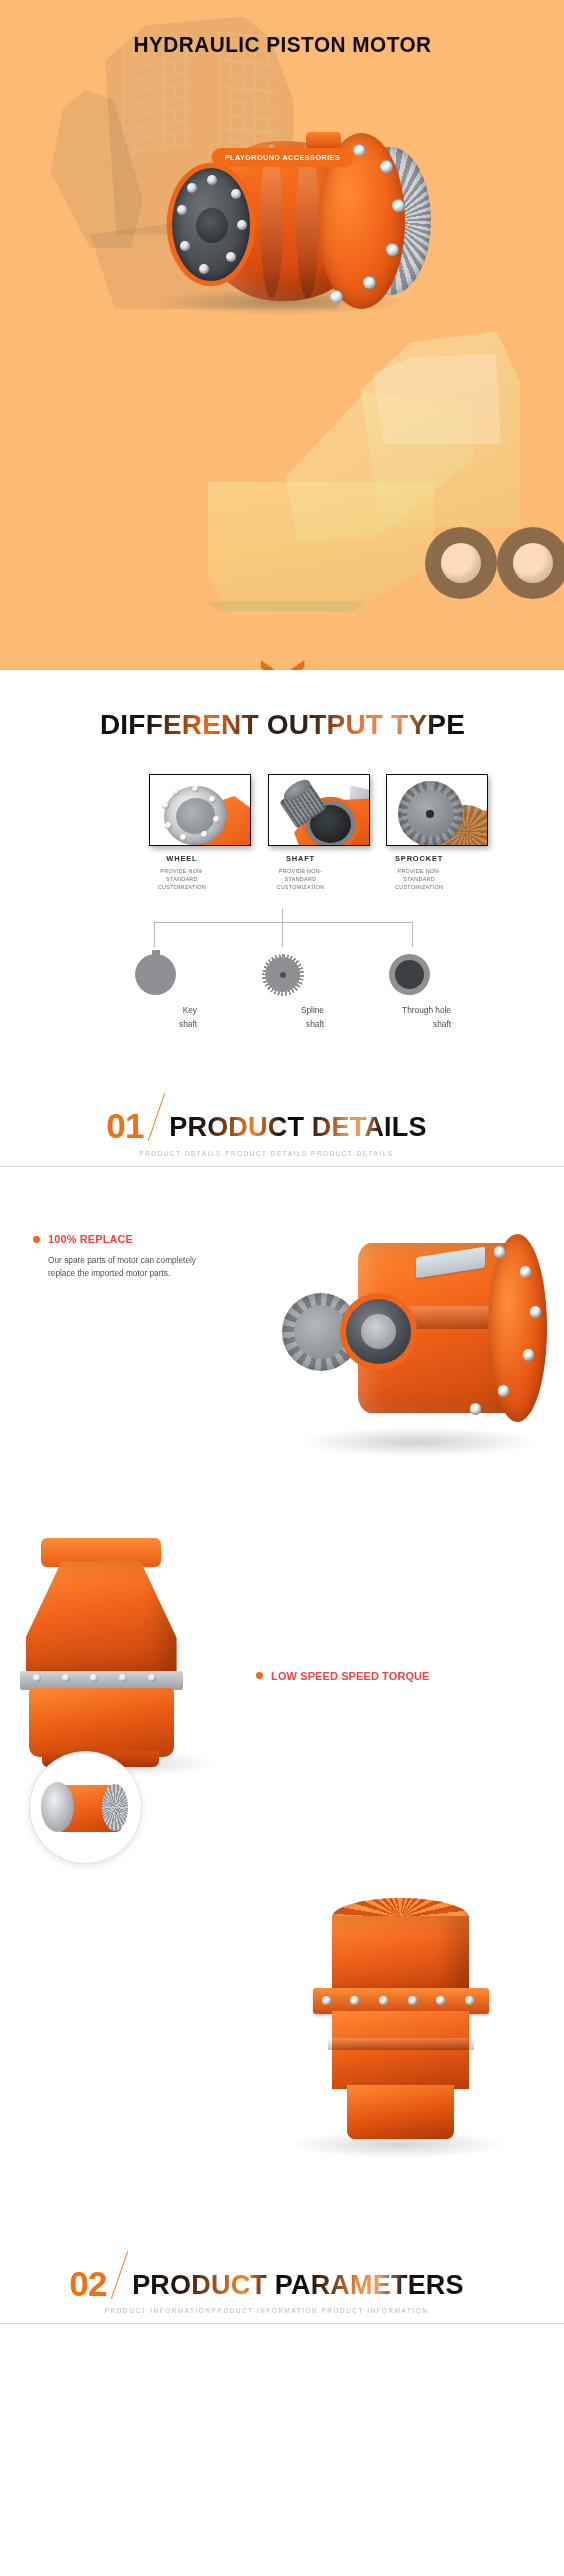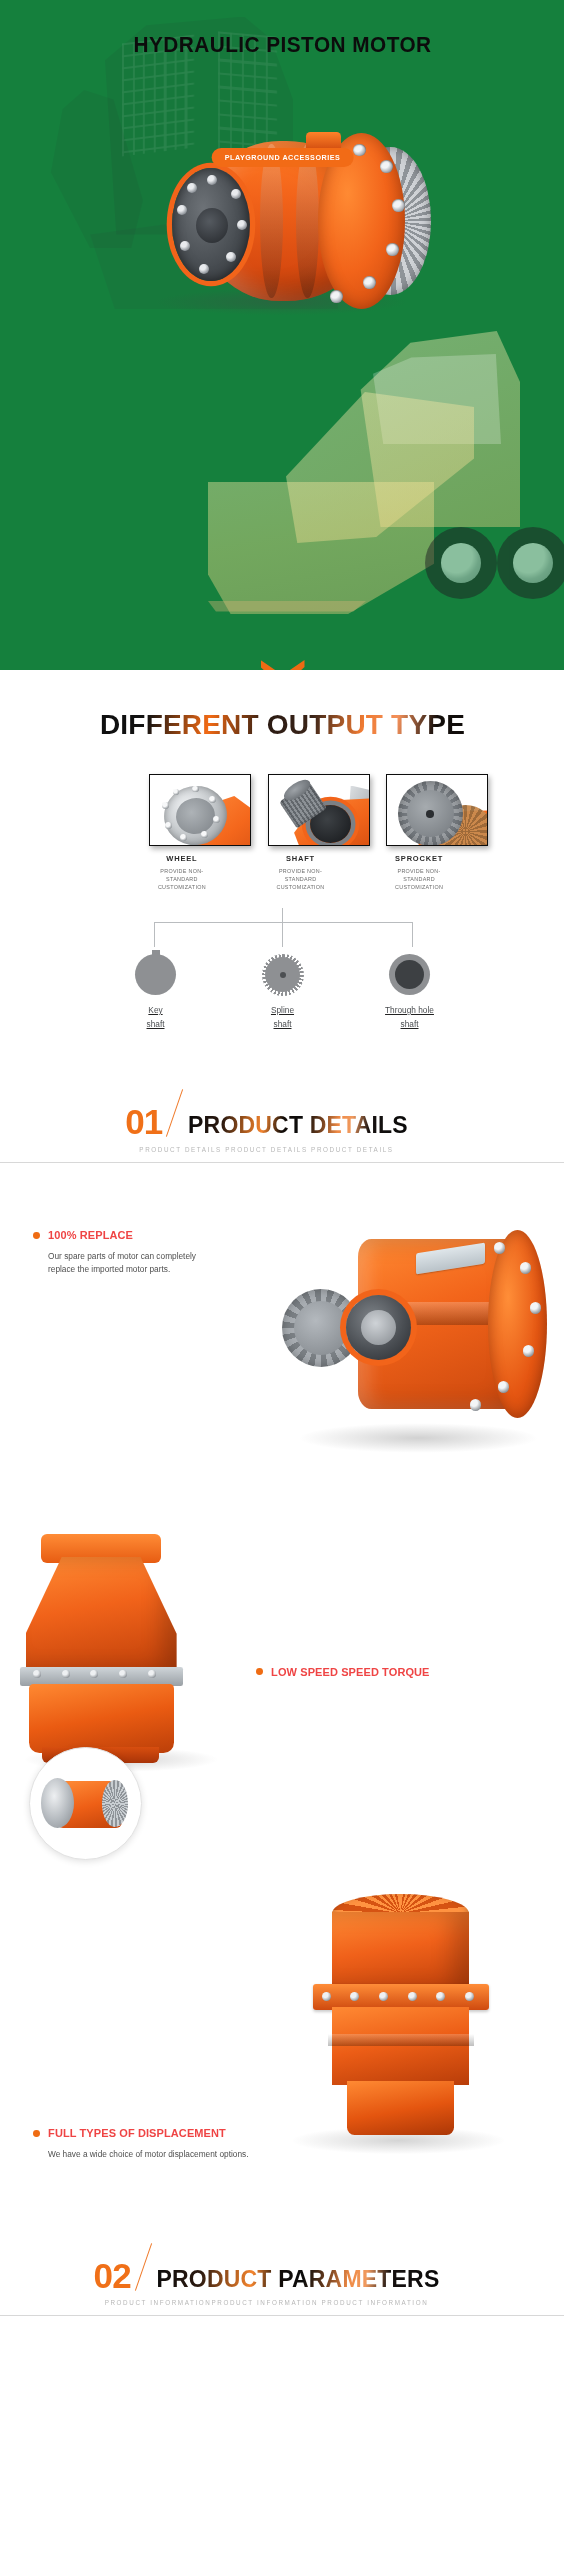--- a/index.html
+++ b/index.html
@@ -4,21 +4,21 @@
 <title>Hydraulic Piston Motor</title>
 <style>
   * { box-sizing: border-box; margin: 0; padding: 0; }
   html, body { background: #fff; }
   body {
     width: 565px; height: 2576px; position: relative; overflow: hidden;
     font-family: "Liberation Sans", sans-serif; color: #222;
   }
 
   
-  .hero { position: relative; width: 565px; height: 670px; overflow: hidden; background:#15803d; }
+  .hero { position: relative; width: 565px; height: 670px; overflow: hidden; background:#fdba74; }
 
   
   .wm { position: absolute; opacity: .085; filter: blur(0.2px); }
   .wm-cab {
     left: 105px; top: 16.6px; width: 188px; height: 218px;
     background: #26292e;
     clip-path: polygon(6% 100%, 0% 20%, 22% 4%, 74% 0%, 88% 10%, 100% 38%, 100% 100%);
   }
   .wm-cab-grid {
     left: 122px; top: 39px; width: 72px; height: 113px;
@@ -214,21 +214,21 @@
     opacity: .95; }
 
   
   .bracket { position: relative; width: 316px; height: 44px; margin: 16.6px auto 0; }
   .bk-v-top { position:absolute; left: 157px; top: 0; width: 1.1px; height: 14.3px; background:#b9bcbf; }
   .bk-h { position:absolute; left: 29px; top: 13.6px; width: 259px; height: 1.1px; background:#b9bcbf; }
   .bk-v { position:absolute; top: 13.6px; width: 1.1px; height: 25.6px; background:#b9bcbf; }
   .bk-v.v1 { left: 29px; } .bk-v.v2 { left: 157px; } .bk-v.v3 { left: 287px; }
 
   .shafts { display:flex; justify-content:center; gap: 44px; margin-top: 1.5px; }
-  .shaft { width: 83px; text-align:center;text-decoration:underline; }
+  .shaft { width: 83px; text-align:right; }
   .shaft-ico { width: 42px; height: 42px; margin: 0 auto; position: relative; }
   .sk-key { width: 41px; height: 41px; border-radius: 50%; background:#8e9093; }
   .sk-key-notch { position:absolute; left: 17.3px; top: -3.8px; width: 8.3px; height: 8.3px; background:#8e9093; }
   .sk-spline { width: 42px; height: 42px; border-radius: 50%;
     background: repeating-conic-gradient(from 0deg, #8e9093 0deg 5.6deg, #fff 5.6deg 11.2deg); }
   .sk-spline-in { position:absolute; left: 3.8px; top: 3.8px; width: 35px; height: 35px;
     border-radius:50%; background:#8e9093; }
   .sk-spline-dot { position:absolute; left: 18px; top: 18px; width: 6px; height: 6px;
     border-radius:50%; background:#4c4f52; }
   .sk-hole { width: 41px; height: 41px; border-radius: 50%; background:#8e9093;
@@ -238,21 +238,21 @@
 
   
   .sec-head { position: relative; width: 533px; margin-top: 47px; }
   .sh-row { display: flex; align-items: flex-end; justify-content: center; gap: 0; }
   .sh-num { font-size: 35px; font-weight: 700; color: #f07018; line-height: .92;
     font-family: "Liberation Sans", sans-serif; letter-spacing: -0.8px; }
   .sh-slash { width: 25.6px; height: 47px; position: relative; }
   .sh-slash::before { content:""; position:absolute; left: 12px; top: -3px;
     width: 1.1px; height: 50px; background:#ef7a2a; transform: rotate(19deg); }
   .sh-title {
-    font-size: 23px; font-weight: 700; letter-spacing: 0.2px; line-height: 1;
+    font-size: 27px; font-weight: 700; letter-spacing: 0.2px; line-height: 1;
     padding-bottom: 0.8px;
     background-image: linear-gradient(98deg,
       #0b0b0b 0%, #2c1a10 16%, #b05d1e 27%, #f4852f 34%, #120c08 43%,
       #0c0c0c 52%, #6b3c1c 60%, #ef8a45 68%, #f09a5f 74%, #161110 82%, #0a0a0a 100%);
     -webkit-background-clip: text; background-clip: text; color: transparent; margin-top: 36px;
     -webkit-text-fill-color: transparent;
   }
   .sh-sub { text-align:center; font-size: 6.3px; color: #b7b7b7; letter-spacing: 1.6px;
     margin-top: 7.5px; }
   .sh-rule { width: 565px; height: 0.8px; background:#d8d8d8; margin-top: 9px; }
@@ -589,27 +589,20 @@
     <div class="p3-mid"></div>
     <div class="p3-band"></div>
     <div class="p3-base"></div>
     <div class="p3-bolt" style="left:74px;top:113px"></div>
     <div class="p3-bolt" style="left:102px;top:113px"></div>
     <div class="p3-bolt" style="left:131px;top:113px"></div>
     <div class="p3-bolt" style="left:160px;top:113px"></div>
     <div class="p3-bolt" style="left:188px;top:113px"></div>
     <div class="p3-bolt" style="left:217px;top:113px"></div>
   </div>
-  <div class="b3-txt">
-    <div class="f-title">
-      <span class="f-dot"></span>
-      <span class="f-h">FULL TYPES OF DISPLACEMENT</span>
-    </div>
-    <div class="f-p">We have a wide choice of motor displacement options.</div>
-  </div>
 </div>
 
 <div class="sec-head" style="margin-top:13.6px">
   <div class="sh-row">
     <div class="sh-num">02</div>
     <div class="sh-slash"></div>
     <div class="sh-title">PRODUCT PARAMETERS</div>
   </div>
   <div class="sh-sub">PRODUCT INFORMATIONPRODUCT INFORMATION PRODUCT INFORMATION</div>
   <div class="sh-rule"></div>

